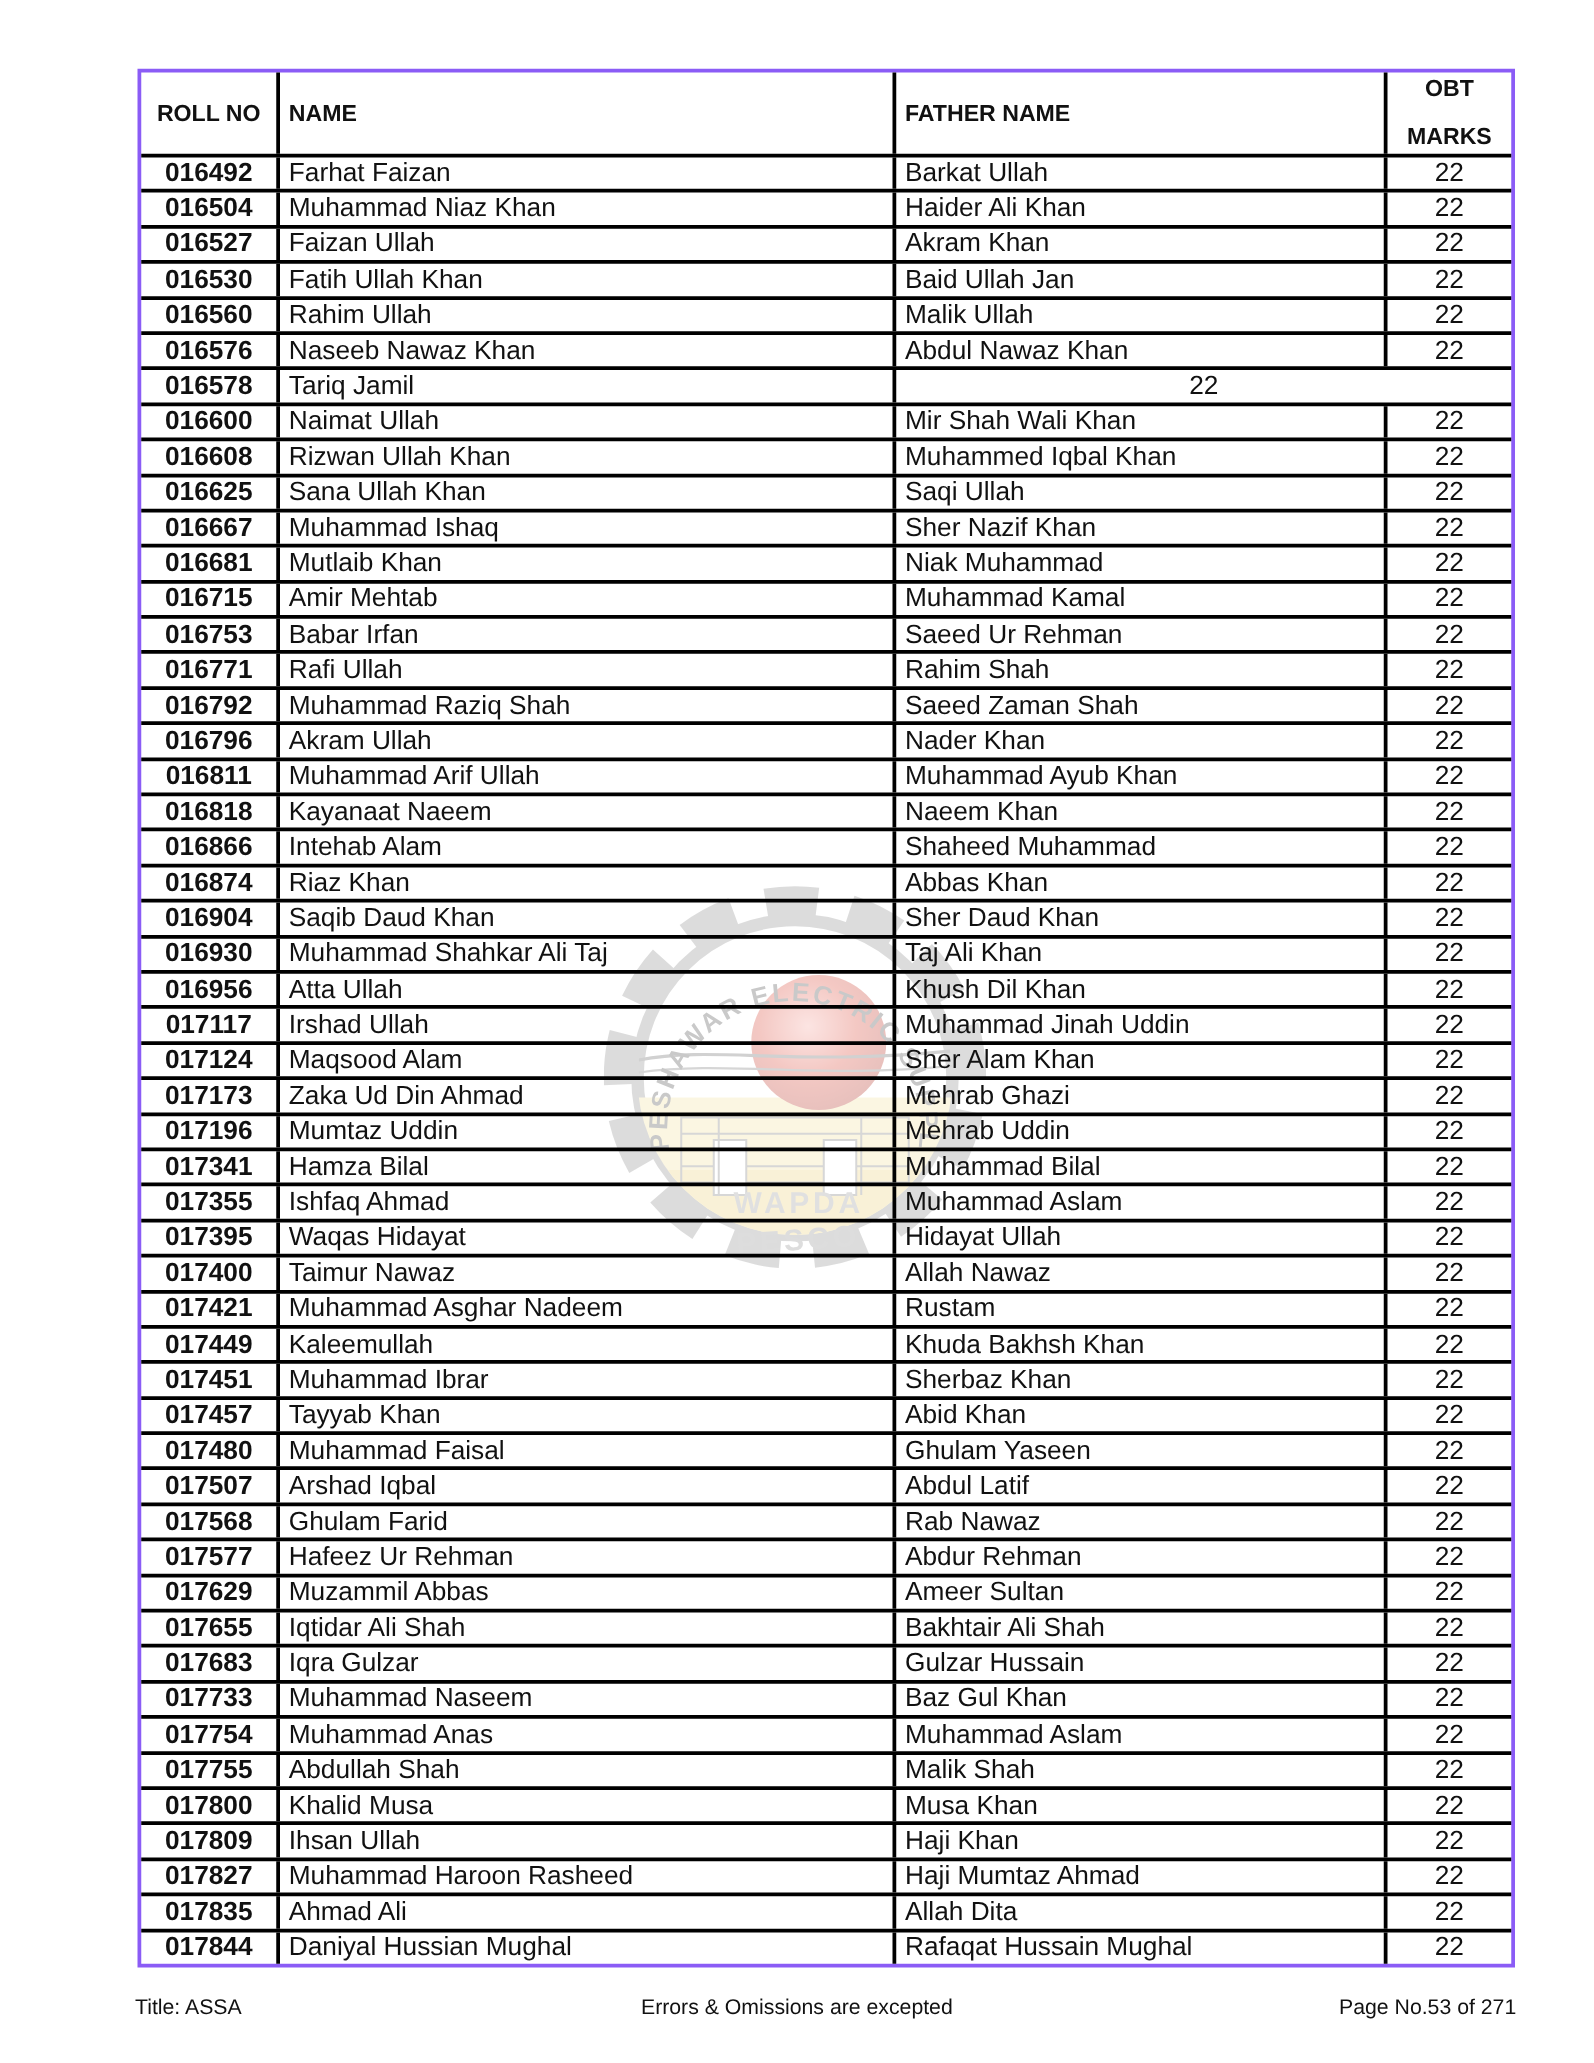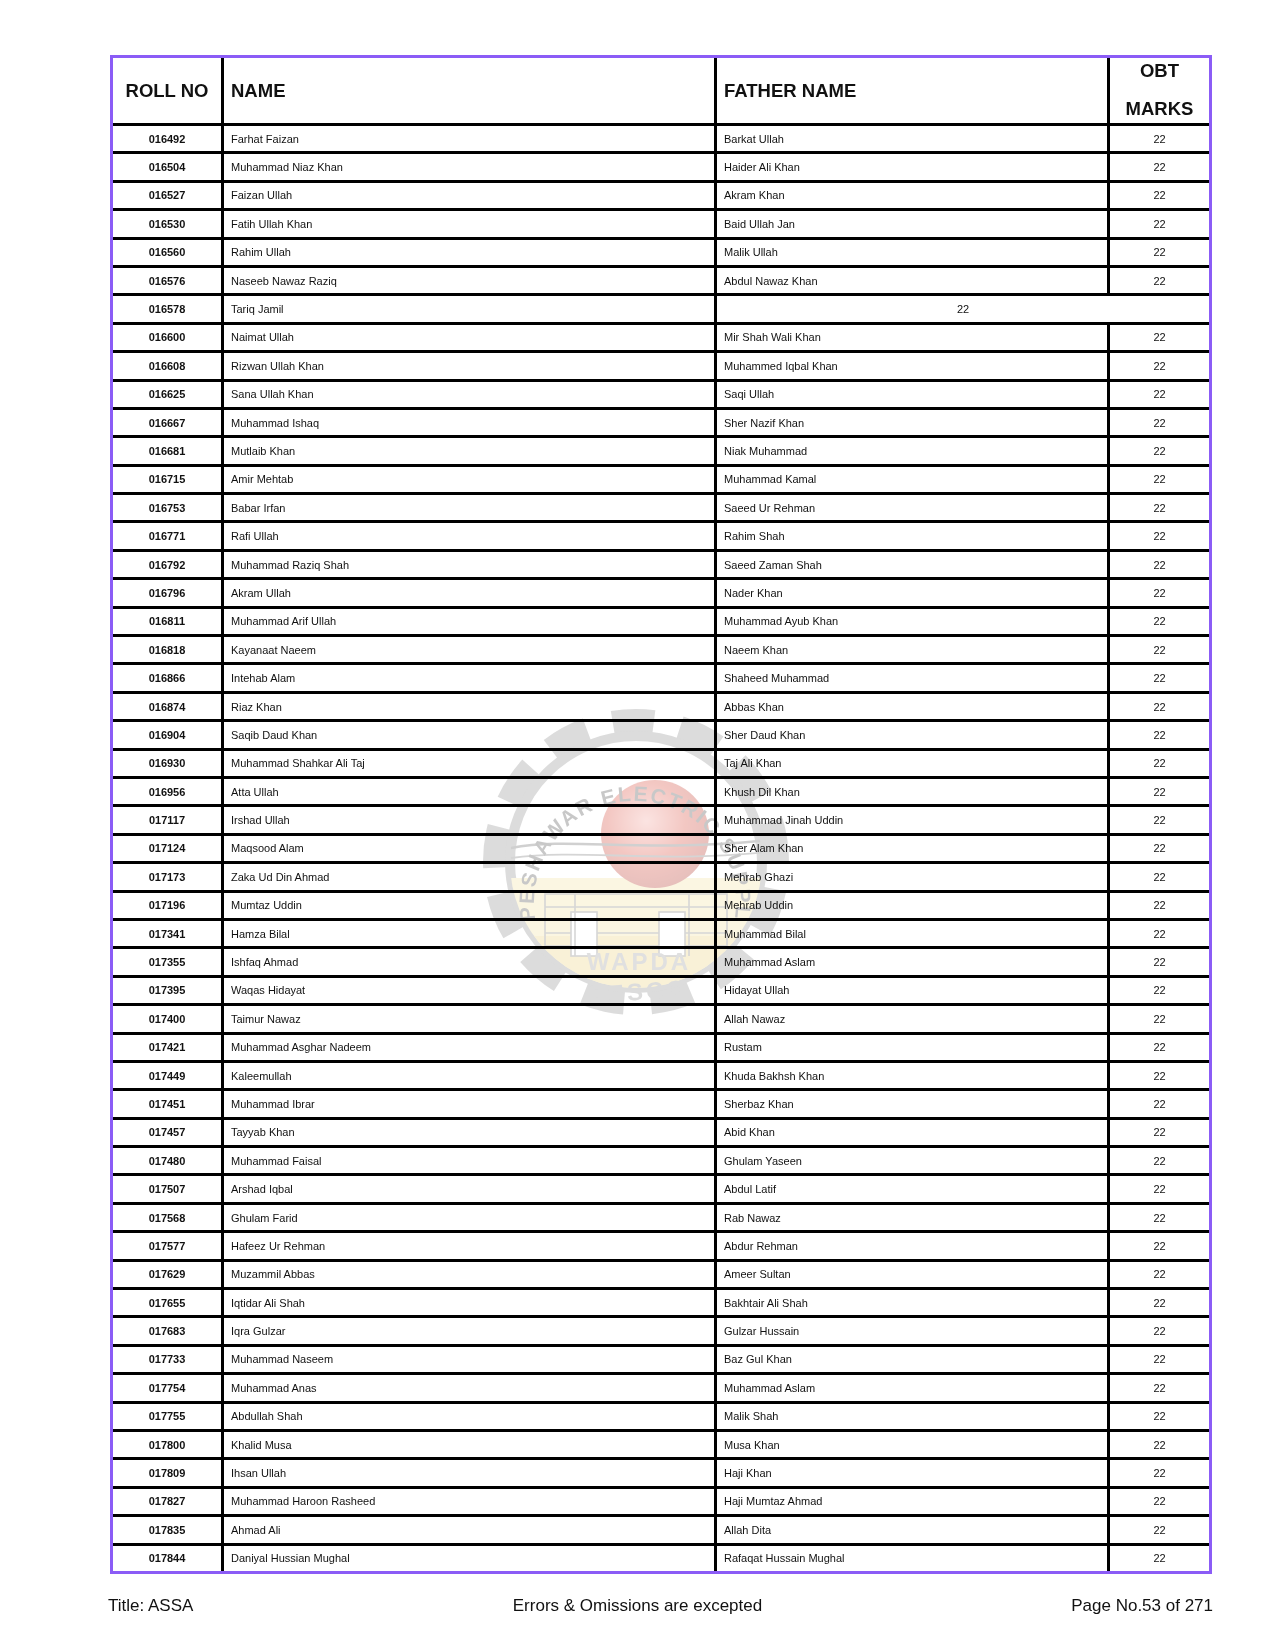--- a/index.html
+++ b/index.html
@@ -11,21 +11,21 @@
   .watermark{
     position:absolute;left:483px;top:698px;width:306px;height:336px;
     z-index:0;pointer-events:none;
   }
   
   .tbl{
     position:absolute;left:110px;top:55px;width:1102px;z-index:1;
     border:3px solid #8b5cf6;box-sizing:border-box;background:transparent;
   }
   .hdr{display:flex;height:65px;border-bottom:3px solid #000;font-weight:bold;font-size:18.5px;}
-  .row{display:flex;height:25.4px;border-bottom:3px solid #000;font-size:11px;}
+  .row{display:flex;height:25.4px;border-bottom:3px solid #000;font-size:21px;}
   .row:last-child{border-bottom:none;}
   .cell{display:flex;align-items:center;box-sizing:border-box;overflow:hidden;white-space:nowrap;}
   .c-roll{width:111px;border-right:3px solid #000;justify-content:center;text-align:center;}
   .c-name{width:493px;border-right:3px solid #000;padding-left:7px;}
   .c-father{width:393px;border-right:3px solid #000;padding-left:7px;}
   .c-marks{flex:1;justify-content:center;text-align:center;}
   .row .c-roll{font-weight:bold;}
   .hdr .c-marks{flex-direction:column;justify-content:space-between;line-height:1.45;}
   
   .footer{position:absolute;left:0;top:1596px;width:1275px;height:26px;z-index:1;font-size:17px;}
@@ -127,21 +127,21 @@
 
   <div class="row">
     <div class="cell c-roll">016560</div>
     <div class="cell c-name">Rahim Ullah</div>
     <div class="cell c-father">Malik Ullah</div>
     <div class="cell c-marks">22</div>
   </div>
 
   <div class="row">
     <div class="cell c-roll">016576</div>
-    <div class="cell c-name">Naseeb Nawaz Raziq</div>
+    <div class="cell c-name">Naseeb Nawaz Khan</div>
     <div class="cell c-father">Abdul Nawaz Khan</div>
     <div class="cell c-marks">22</div>
   </div>
 
   <div class="row">
     <div class="cell c-roll">016578</div>
     <div class="cell c-name">Tariq Jamil</div>
     <div class="cell c-marks">22</div>
   </div>
 

